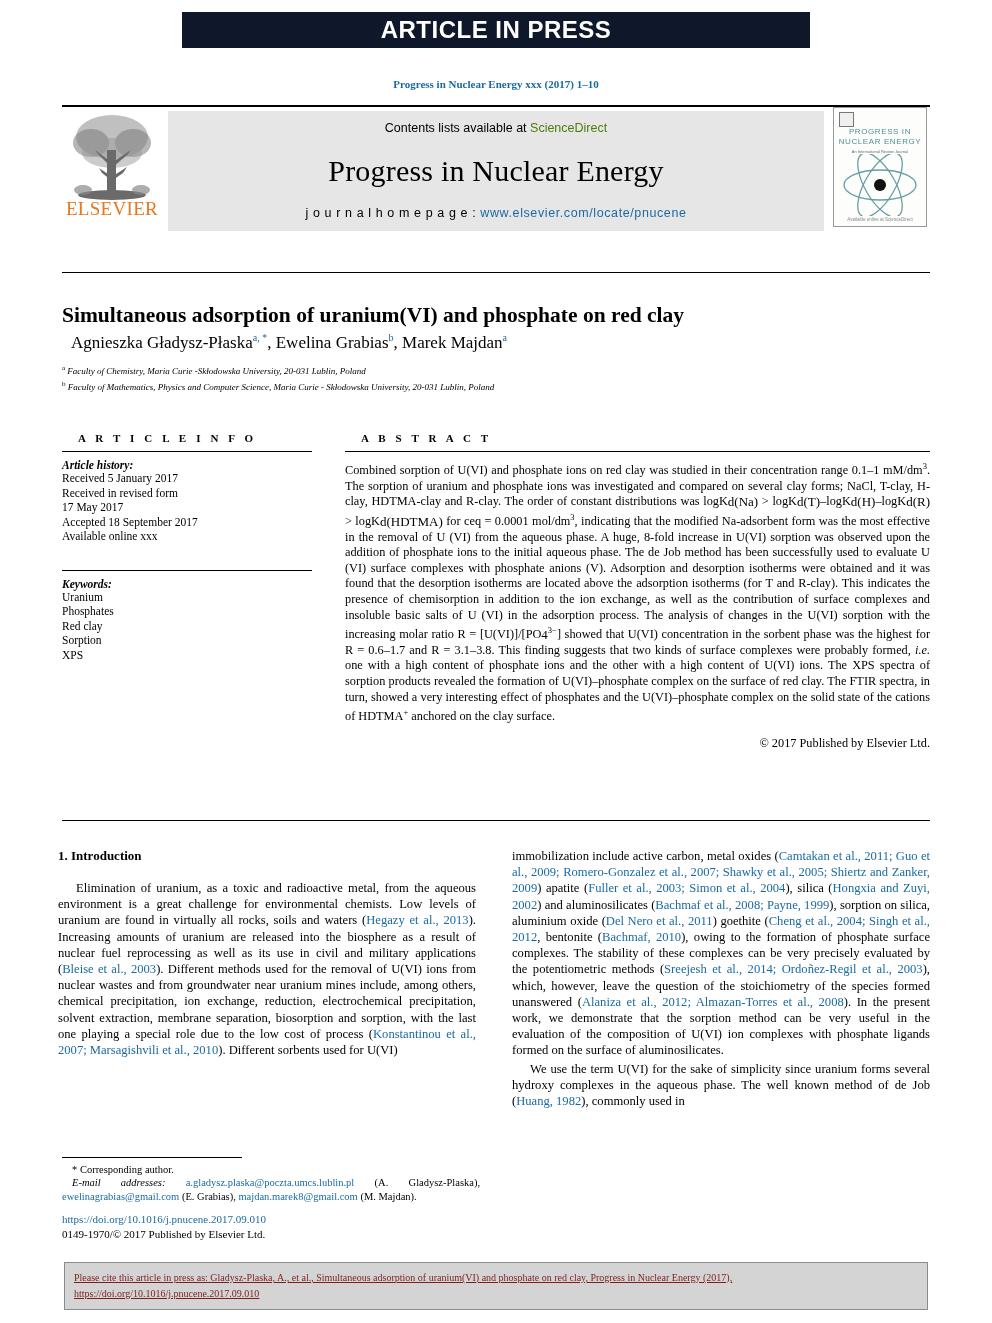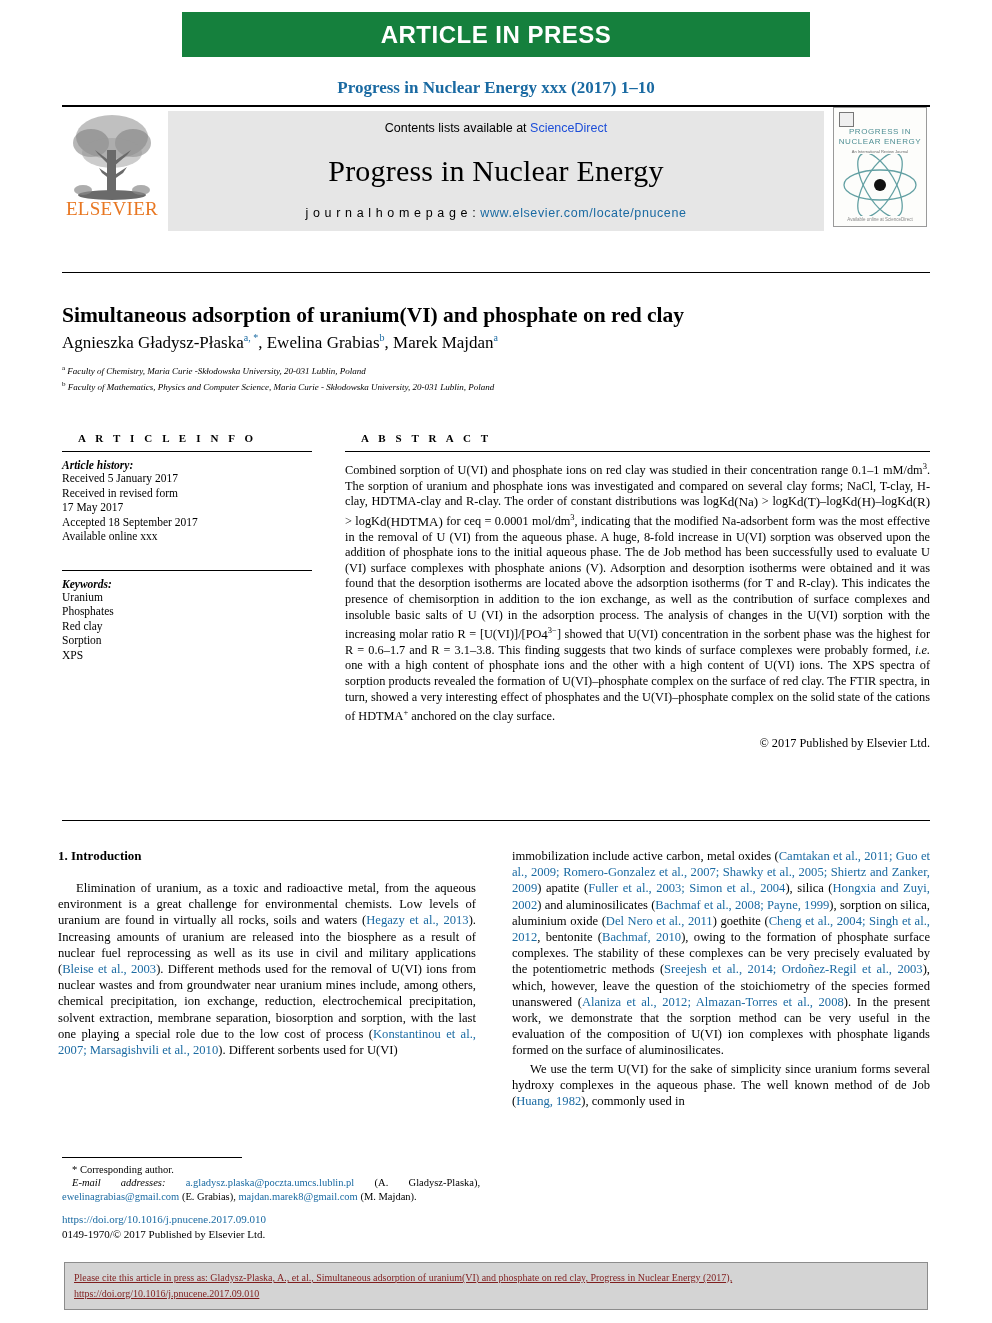--- a/index.html
+++ b/index.html
@@ -15,22 +15,22 @@
     position: relative;
     overflow: hidden;
   }
 
   
   .press-banner {
     position: absolute;
     left: 182px;
     top: 12px;
     width: 628px;
-    height: 45px;
-    background: #15803d;
+    height: 36px;
+    background: #0f172a;
     display: flex;
     align-items: center;
     justify-content: center;
   }
   .press-banner-text {
     font-family: "Liberation Sans", sans-serif;
     font-weight: bold;
     font-size: 24px;
     letter-spacing: 0.5px;
     color: #ffffff;
@@ -38,21 +38,21 @@
 
   
   .journal-ref {
     position: absolute;
     left: 0;
     top: 78px;
     width: 992px;
     text-align: center;
     font-family: "Liberation Serif", serif;
     font-weight: bold;
-    font-size: 17px;
+    font-size: 11px;
     color: #1a6aa2;
   }
 
   
   .masthead {
     position: absolute;
     left: 62px;
     top: 105px;
     width: 868px;
     height: 128px;
@@ -89,21 +89,21 @@
     justify-content: space-between;
     padding: 10px 0 11px 0;
     box-sizing: border-box;
   }
   .contents-line {
     font-family: "Liberation Sans", sans-serif;
     font-size: 12.5px;
     color: #000;
   }
   .contents-line .sd {
-    color: #1d4ed8;
+    color: #4d7c0f;
   }
   .journal-title {
     font-family: "Liberation Serif", serif;
     font-size: 30px;
     color: #000;
     letter-spacing: 0.2px;
   }
   .homepage-line {
     font-family: "Liberation Sans", sans-serif;
     font-size: 12.5px;
@@ -173,21 +173,21 @@
     position: absolute;
     left: 62px; top: 288px;
     width: 868px;
     font-family: "Liberation Serif", serif;
     font-size: 21.5px;
     line-height: 26px;
     color: #000;
   }
   .authors {
     position: absolute;
-    left: 62px; top: 327px;
+    left: 71px; top: 327px;
     width: 868px;
     font-family: "Liberation Serif", serif;
     font-size: 17px;
     line-height: 22px;
     color: #000;
   }
   .authors sup { font-size: 10px; color: #1a6aa2; vertical-align: super; }
   .affils {
     position: absolute;
     left: 62px; top: 362px;

